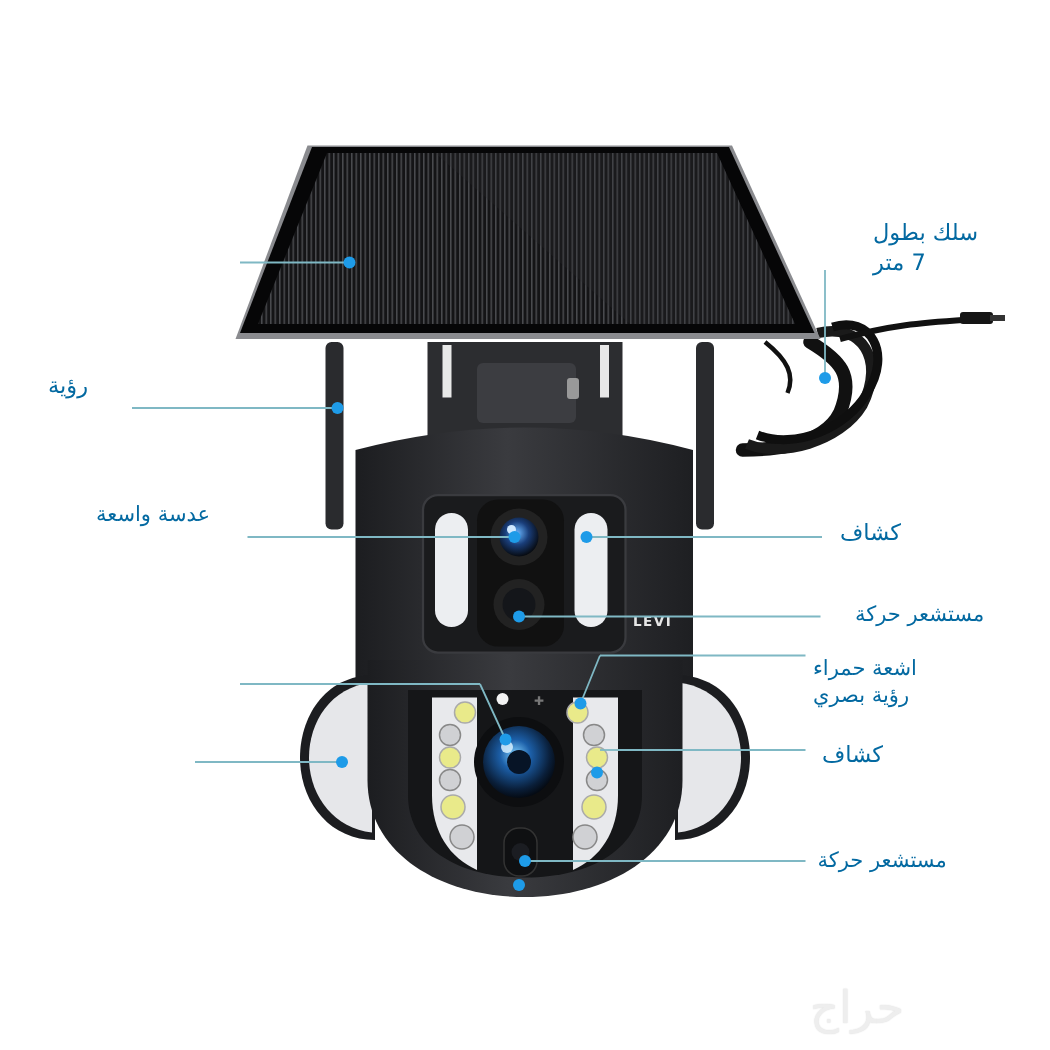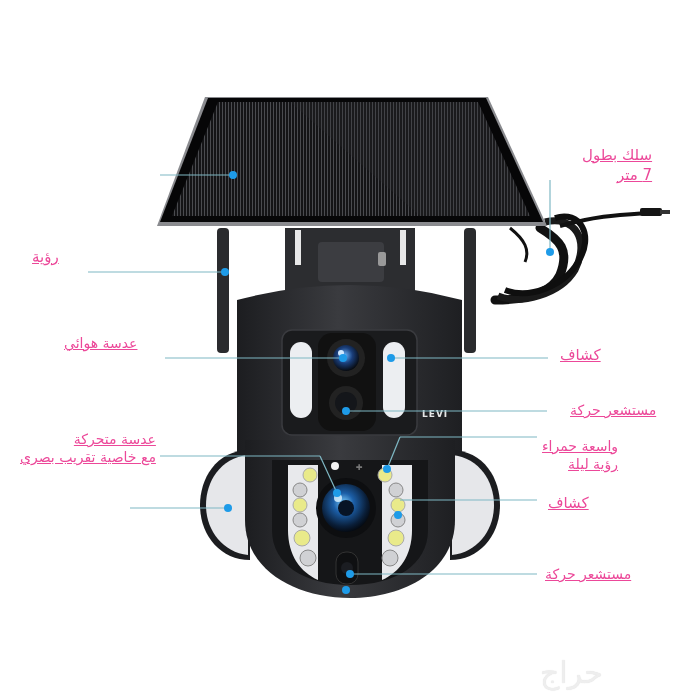--- a/index.html
+++ b/index.html
@@ -1,19 +1,19 @@
 <!DOCTYPE html>
 <html><head>
 <meta charset="utf-8">
 <style>
   html, body { margin:0; padding:0; background:#ffffff; }
   body { width:700px; height:700px; position:relative; overflow:hidden; font-family:"DejaVu Sans", sans-serif; }
   .stage { position:absolute; left:0; top:0; width:700px; height:700px; background:#fff; }
   svg.art { position:absolute; left:0; top:0; }
-  .label { position:absolute; color:#ec4899; font-family:"DejaVu Sans", sans-serif; direction:rtl; text-align:right; white-space:nowrap; line-height:1.3;text-decoration:underline; }
+  .label { position:absolute; color:#0369a1; font-family:"DejaVu Sans", sans-serif; direction:rtl; text-align:left; white-space:nowrap; line-height:1.3; }
   .l-lg { font-size:15px; }
   .l-md { font-size:14px; }
   .watermark { position:absolute; left:540px; top:655px; font-size:30px; color:#eeeeee; font-family:"DejaVu Sans", sans-serif; letter-spacing:2px; direction:rtl; text-shadow:0 0 1px #dcdcdc; }
 </style>
 </head>
 <body>
 
 <div class="stage">
 
 <svg class="art" width="700" height="700" viewBox="0 0 700 700">
@@ -150,39 +150,35 @@
 <div class="label l-lg" style="left:582px; top:146px;">
   <div>سلك بطول</div>
   <div>7 متر</div>
 </div>
 
 <div class="label l-lg" style="left:32px; top:248px;">
   <span>رؤية</span>
 </div>
 
 <div class="label l-md" style="left:64px; top:334px;">
-  <span>عدسة هوائي</span>
+  <span>عدسة واسعة</span>
 </div>
 
 <div class="label l-lg" style="left:560px; top:346px;">
   <span>كشاف</span>
 </div>
 
 <div class="label l-md" style="left:570px; top:401px;">
   <span>مستشعر حركة</span>
 </div>
 
-<div class="label l-md" style="left:20px; top:430px;">
-  <div>عدسة متحركة</div>
-  <div>مع خاصية تقريب بصري</div>
-</div>
 
 <div class="label l-md" style="left:542px; top:437px;">
-  <div>واسعة حمراء</div>
-  <div>رؤية ليلة</div>
+  <div>اشعة حمراء</div>
+  <div>رؤية بصري</div>
 </div>
 
 <div class="label l-lg" style="left:548px; top:494px;">
   <span>كشاف</span>
 </div>
 
 <div class="label l-md" style="left:545px; top:565px;">
   <span>مستشعر حركة</span>
 </div>
 

